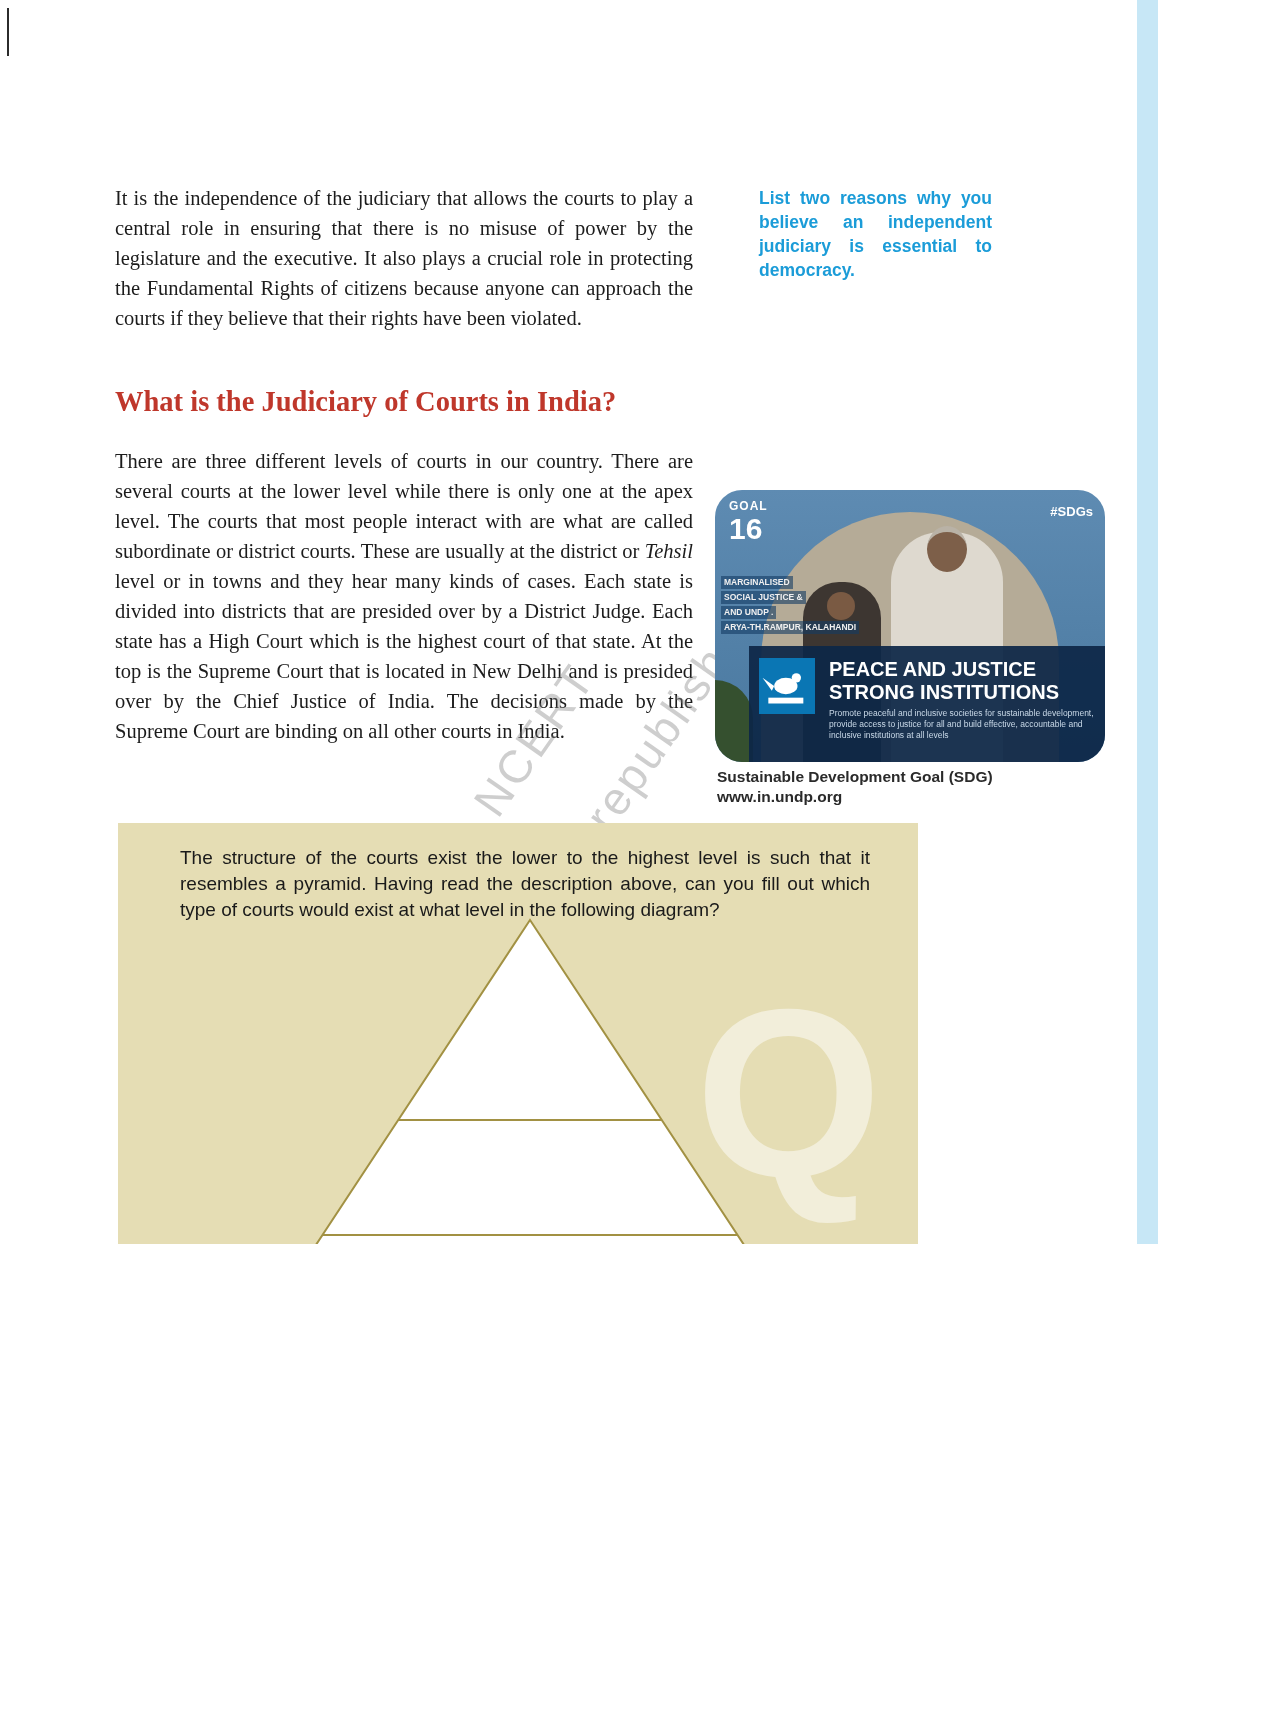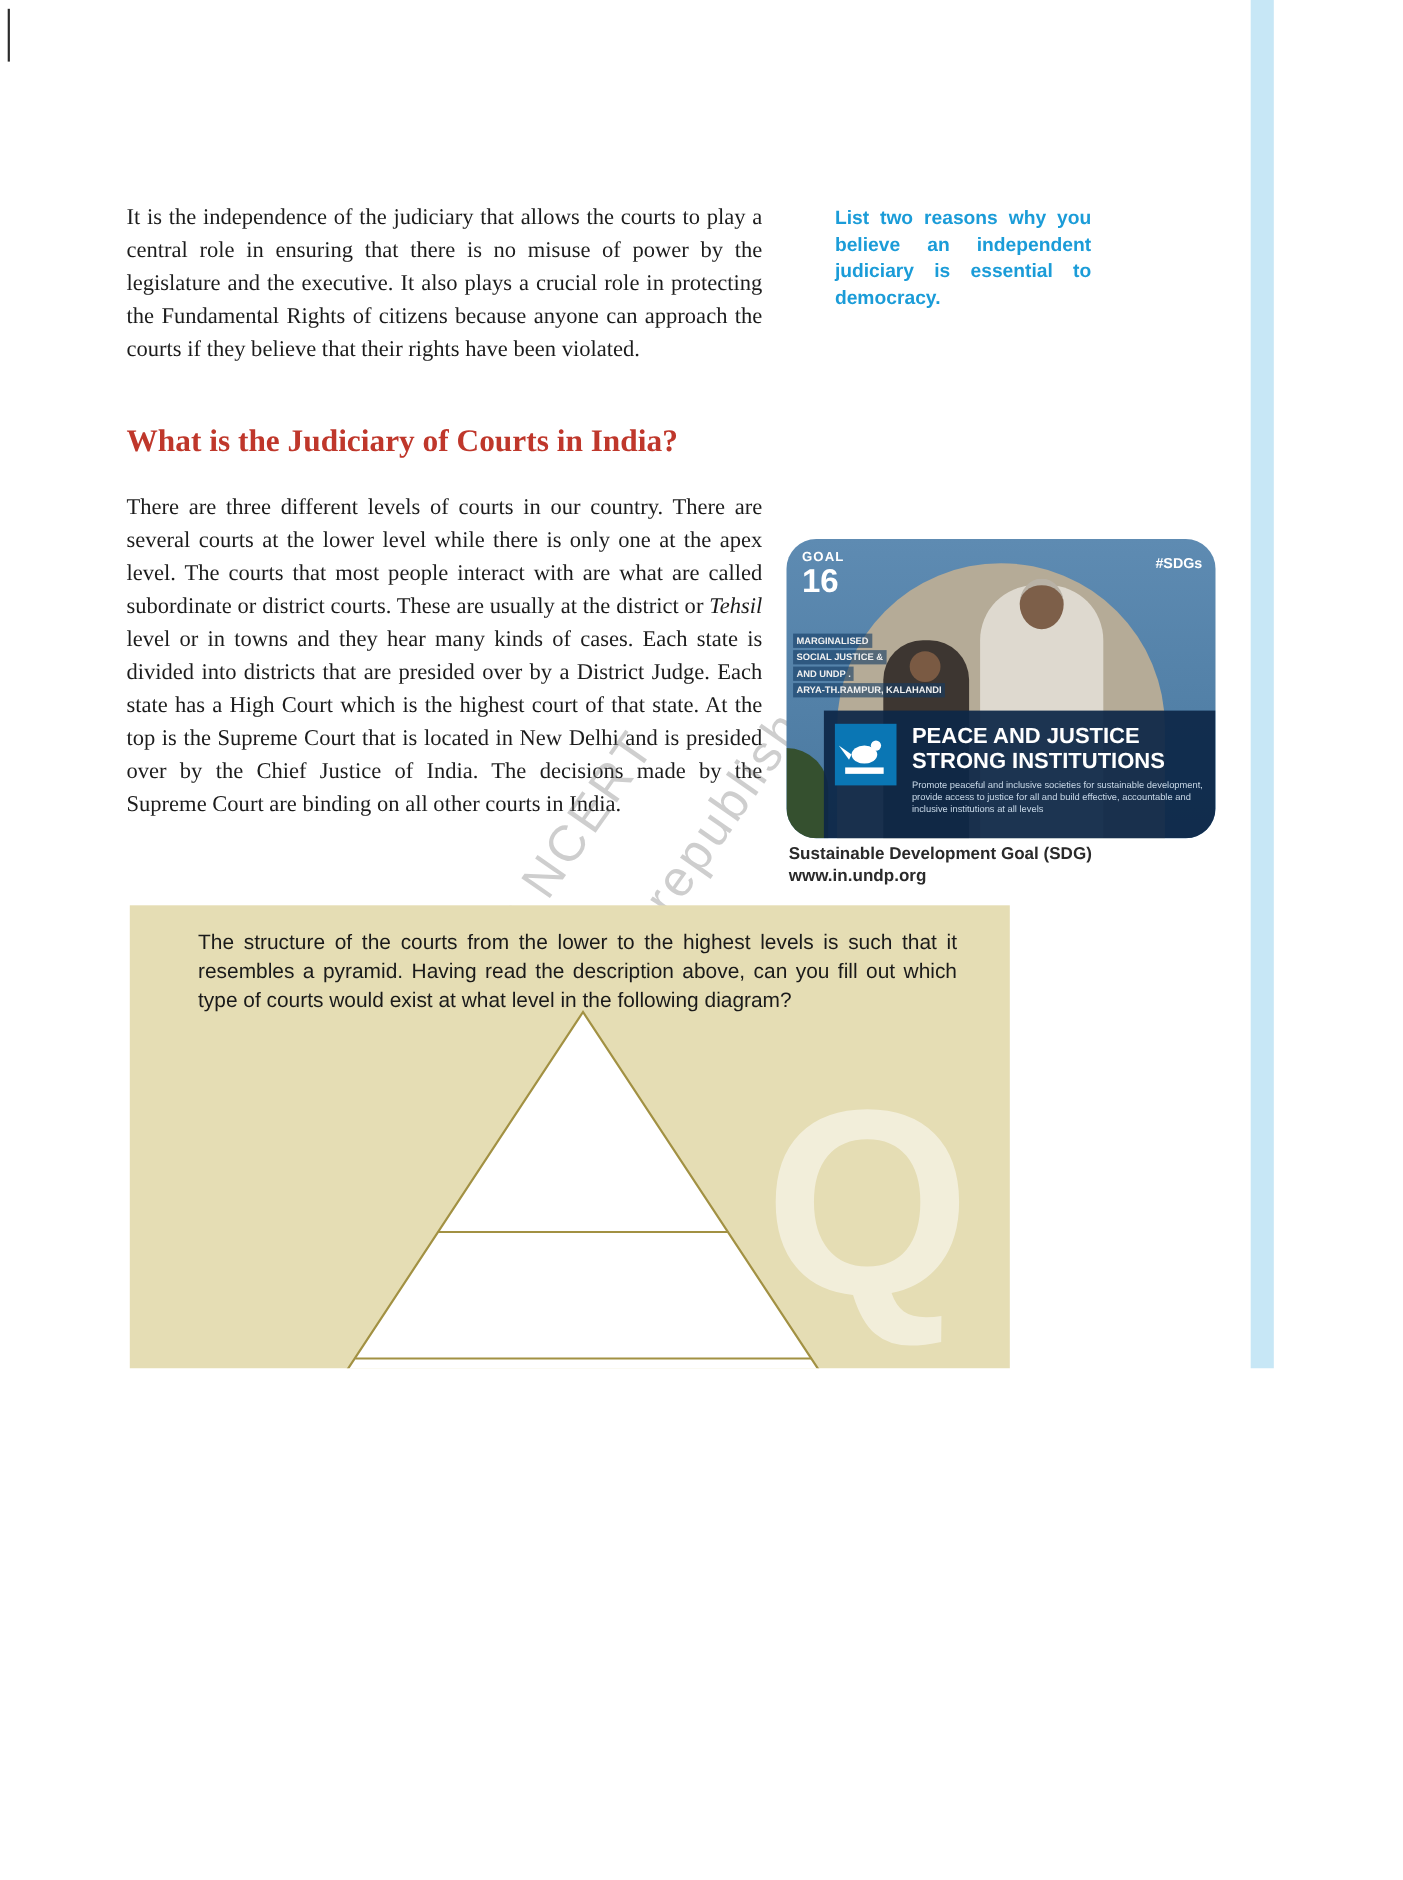--- a/index.html
+++ b/index.html
@@ -177,21 +177,21 @@
     </div>
   </div>
 
   <div class="poster-caption">
     <div>Sustainable Development Goal (SDG)</div>
     <div>www.in.undp.org</div>
   </div>
 
   <div class="activity-box">
     <div class="q-mark">Q</div>
-    <p class="activity-text">The structure of the courts from the lower to the highest levels is such that it resembles a pyramid. Having read the description above, can you fill out which type of courts would exist at what level in the following diagram?</p>
+    <p class="activity-text">The structure of the courts exist the lower to the highest level is such that it resembles a pyramid. Having read the description above, can you fill out which type of courts would exist at what level in the following diagram?</p>
     <svg class="pyramid-svg" width="584" height="440" viewBox="0 0 584 440">
       <polygon points="292,7 12,432 572,432" fill="#ffffff" stroke="#a29143" stroke-width="2"></polygon>
       <line x1="160" y1="207" x2="424" y2="207" stroke="#a29143" stroke-width="2"></line>
       <line x1="85" y1="322" x2="500" y2="322" stroke="#a29143" stroke-width="2"></line>
     </svg>
   </div>
 
   <div class="page-num-box">57</div>
   <div class="chapter-label">Chapter 5: Judiciary</div>
   <div class="footer-bar"></div>

